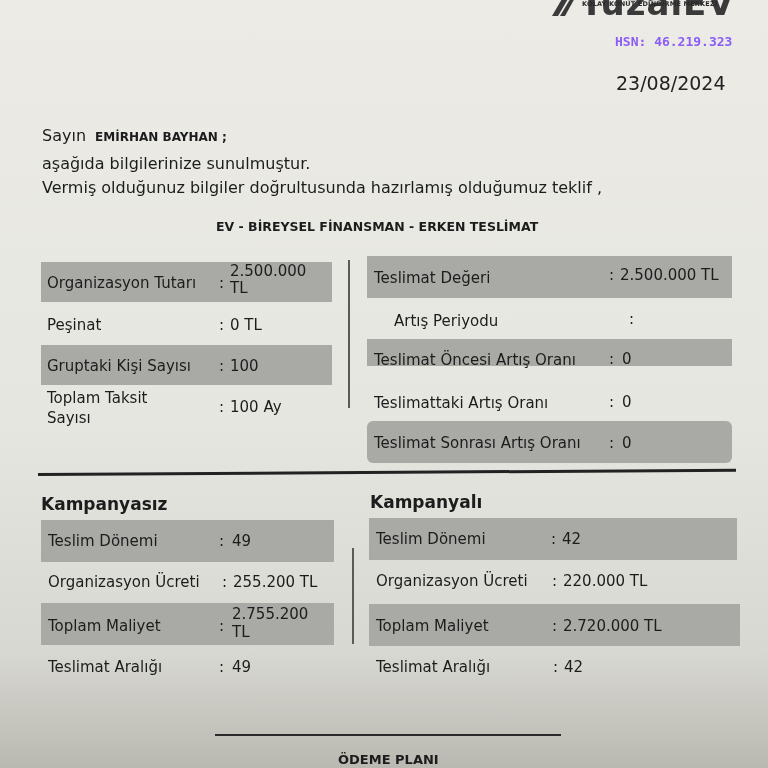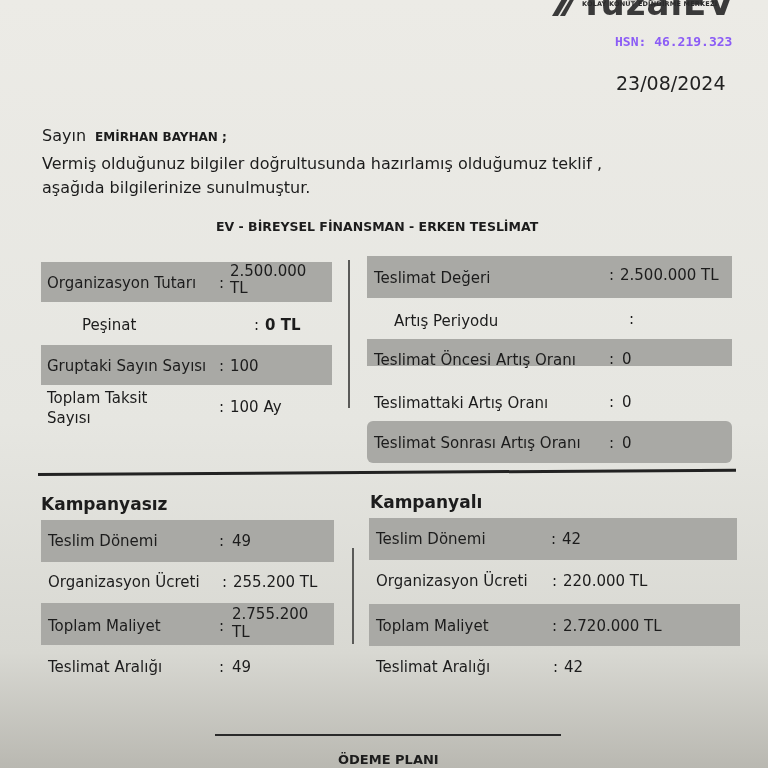--- a/index.html
+++ b/index.html
@@ -43,40 +43,40 @@
   <div class="logo-sub">KOLAY KONUT EDİNDİRME MERKEZİ</div>
 </div>
 <div class="hsn">HSN: 46.219.323</div>
 <div class="date">23/08/2024</div>
 
 <div class="greet">
   <span>Sayın</span>
   <span class="name">EMİRHAN BAYHAN ;</span>
 </div>
 <div class="intro">
+  <div>aşağıda bilgilerinize sunulmuştur.</div>
   <div>Vermiş olduğunuz bilgiler doğrultusunda hazırlamış olduğumuz teklif ,</div>
-  <div>aşağıda bilgilerinize sunulmuştur.</div>
 </div>
 <div class="subtitle">EV - BİREYSEL FİNANSMAN - ERKEN TESLİMAT</div>
 
 <div class="row shaded" style="left:41px;top:262px;width:291px;height:40px;">
   <span class="lbl" style="position:absolute;left:6px;top:12px;">Organizasyon Tutarı</span>
   <span class="sep" style="left:178px;top:12px;">:</span>
   <span style="position:absolute;left:189px;top:1px;line-height:17px;">
     <span>2.500.000</span><br>
     <span>TL</span>
   </span>
 </div>
-<div class="row" style="left:41px;top:306px;width:291px;height:36px;margin-left:35px;">
+<div class="row" style="left:41px;top:306px;width:291px;height:36px;">
   <span class="lbl" style="position:absolute;left:6px;top:10px;">Peşinat</span>
   <span class="sep" style="left:178px;top:10px;">:</span>
-  <span style="position:absolute;left:189px;top:10px;font-weight:bold;">0 TL</span>
+  <span style="position:absolute;left:189px;top:10px;">0 TL</span>
 </div>
 <div class="row shaded" style="left:41px;top:345px;width:291px;height:40px;">
-  <span class="lbl" style="position:absolute;left:6px;top:12px;">Gruptaki Sayın Sayısı</span>
+  <span class="lbl" style="position:absolute;left:6px;top:12px;">Gruptaki Kişi Sayısı</span>
   <span class="sep" style="left:178px;top:12px;">:</span>
   <span style="position:absolute;left:189px;top:12px;">100</span>
 </div>
 <div class="row" style="left:41px;top:386px;width:291px;height:46px;">
   <span class="lbl" style="position:absolute;left:6px;top:2px;line-height:20px;">
     <span>Toplam Taksit</span><br>
     <span>Sayısı</span>
   </span>
   <span class="sep" style="left:178px;top:12px;">:</span>
   <span style="position:absolute;left:189px;top:12px;">100 Ay</span>

